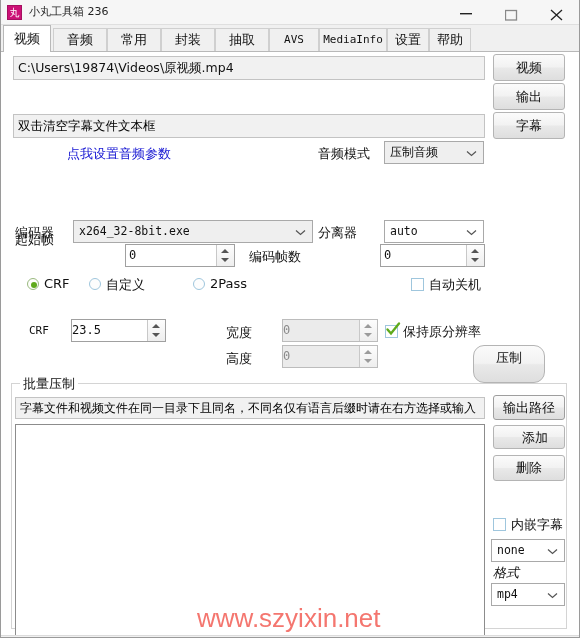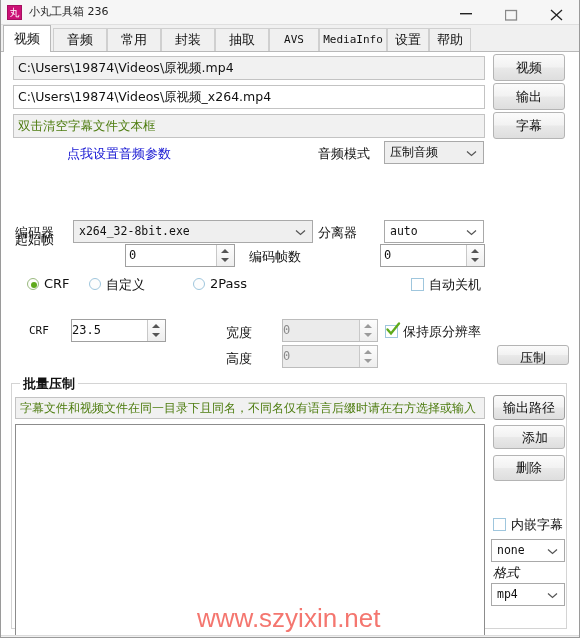--- a/index.html
+++ b/index.html
@@ -100,21 +100,21 @@
     font-size: 12.5px;
     color: #111;
     padding: 0 4px;
     line-height: 22px;
     height: 24px;
     font-family: "DejaVu Sans", sans-serif;
     white-space: nowrap;
     overflow: hidden;
   }
   .txt.white { background: #ffffff; }
-  .txt.ph { color: #4d7c0f; }
+  .txt.ph { color: #000000; }
 
   .btn {
     position: absolute;
     background: linear-gradient(180deg, #fbfbfb 0%, #f2f2f2 48%, #e9e9e9 52%, #dedede 100%);
     border: 1px solid #b4b4b4;
     border-radius: 3px;
     font-size: 13px;
     color: #111;
     text-align: center;
     cursor: default;
@@ -243,21 +243,20 @@
     position: absolute;
     border: 1px solid #d4d4d4;
   }
   .group > .gtitle {
     position: absolute; left: 8px; top: -9px;
     background: #ffffff;
     padding: 0 3px;
     font-size: 13px; color: #111;
     font-family: "DejaVu Sans", sans-serif;
     white-space: nowrap;
-    font-weight: bold;
   }
 
   .listbox {
     position: absolute;
     background: #ffffff;
     border: 1px solid #8c8c8c;
   }
 
   #watermark {
     position: absolute;
@@ -318,21 +317,20 @@
     <div class="tab mono" style="left:318px;width:68px">MediaInfo</div>
     <div class="tab" style="left:386px;width:42px">设置</div>
     <div class="tab" style="left:428px;width:42px">帮助</div>
   </div>
 
   <div id="pane">
 
     <div class="txt" style="left:12px;top:4px;width:472px;">C:\Users\19874\Videos\原视频.mp4</div>
     <div class="btn" style="left:492px;top:2px;width:72px;height:27px;line-height:25px;">视频</div>
 
-    <div class="txt white" style="left:12px;top:33px;width:472px;">C:\Users\19874\Videos\原视频_x264.mp4</div>
     <div class="btn" style="left:492px;top:31px;width:72px;height:27px;line-height:25px;">输出</div>
 
     <div class="txt ph" style="left:12px;top:62px;width:472px;">双击清空字幕文件文本框</div>
     <div class="btn" style="left:492px;top:60px;width:72px;height:27px;line-height:25px;">字幕</div>
 
     <div class="link" style="left:66px;top:93px;">点我设置音频参数</div>
 
     <div class="lbl" style="left:317px;top:93px;">音频模式</div>
     <div class="combo" style="left:383px;top:89px;width:100px;">
       <span>压制音频</span>
@@ -428,21 +426,21 @@
     <div class="chk on" style="left:384px;top:271px;">
       <span class="bx"></span>
       <span class="tick">
         <svg width="16" height="16" viewBox="0 0 16 16">
             <path d="M2.5 8.5 L6 12.5 L14 2.5" stroke="#5faa1b" stroke-width="2.4" fill="none" stroke-linecap="round"></path>
           </svg>
       </span>
       <span class="cl">保持原分辨率</span>
     </div>
 
-    <div class="btn" style="left:496px;top:293px;width:72px;height:20px;line-height:24px;">压制</div>
+    <div class="btn" style="left:472px;top:293px;width:72px;height:38px;line-height:24px;border-radius:11px;">压制</div>
 
     <div class="group" style="left:10px;top:331px;width:556px;height:246px;">
       <span class="gtitle">批量压制</span>
     </div>
 
     <div class="txt ph" style="left:14px;top:345px;width:470px;height:22px;line-height:20px;font-size:12px;">字幕文件和视频文件在同一目录下且同名，不同名仅有语言后缀时请在右方选择或输入</div>
 
     <div class="listbox" style="left:14px;top:372px;width:470px;height:232px;"></div>
 
     <div class="btn b2" style="left:492px;top:343px;width:72px;height:25px;line-height:23px;">输出路径</div>

